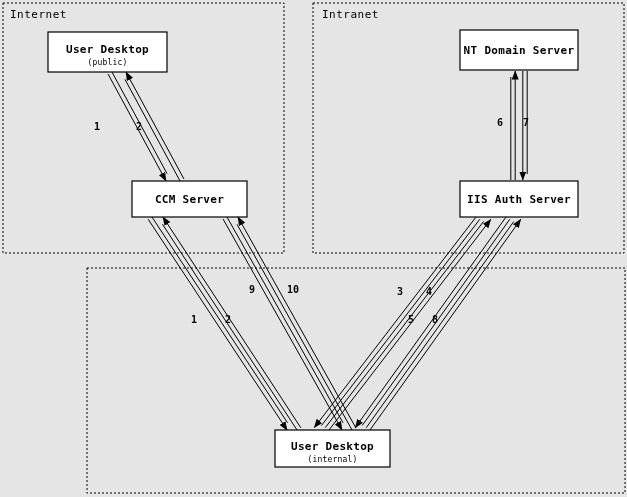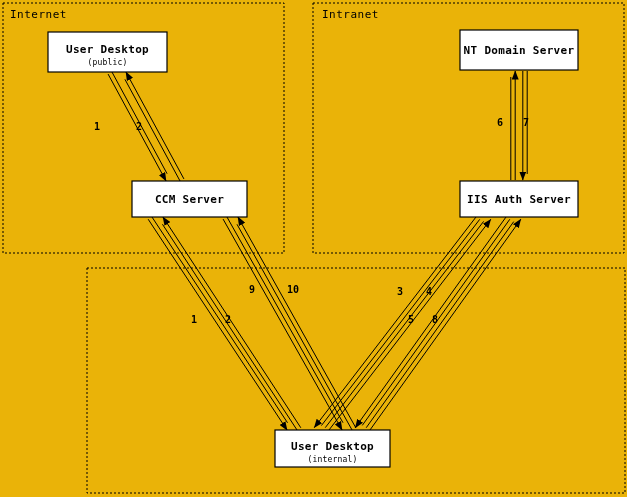--- a/index.html
+++ b/index.html
@@ -7,21 +7,21 @@
     padding: 0;
     background: #ffffff;
   }
   body {
     font-family: "DejaVu Sans Mono", "Liberation Mono", monospace;
   }
   #canvas {
     position: relative;
     width: 627px;
     height: 497px;
-    background: #eab308;
+    background: #e5e5e5;
     overflow: hidden;
   }
   #diagram-svg {
     position: absolute;
     left: 0;
     top: 0;
     width: 627px;
     height: 497px;
   }
   .zone-label {

